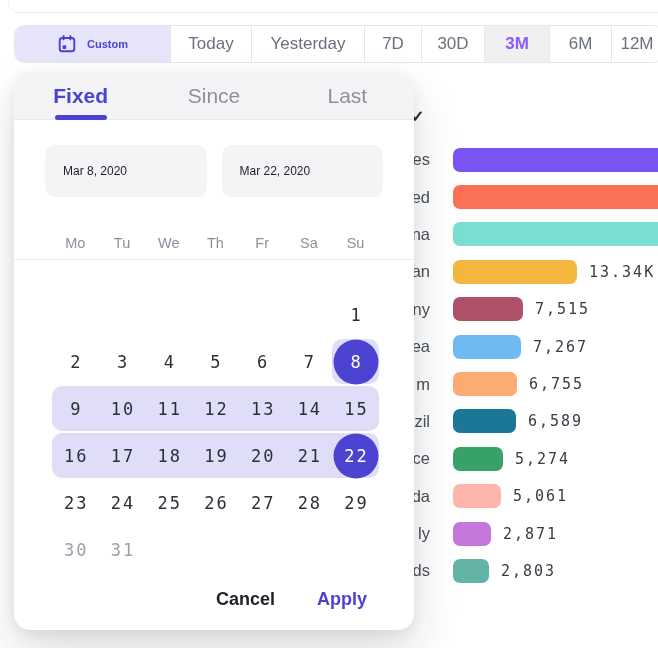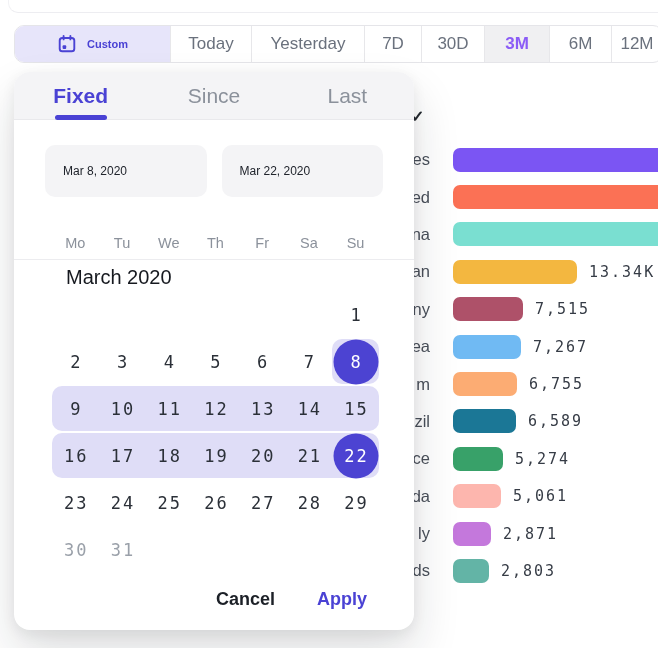--- a/index.html
+++ b/index.html
@@ -227,21 +227,20 @@
   <div class="weekdays">
       <span class="wd">Mo</span>
       <span class="wd">Tu</span>
       <span class="wd">We</span>
       <span class="wd">Th</span>
       <span class="wd">Fr</span>
       <span class="wd">Sa</span>
       <span class="wd">Su</span>
     </div>
 
-  <div class="month-title">March 2020</div>
 
   <div class="cal">
     <div class="band start"></div>
     <div class="band mid"></div>
     <div class="band end"></div>
     <div class="cal-grid">
         <div class="day empty">
           <span></span>
         </div>
         <div class="day empty">

